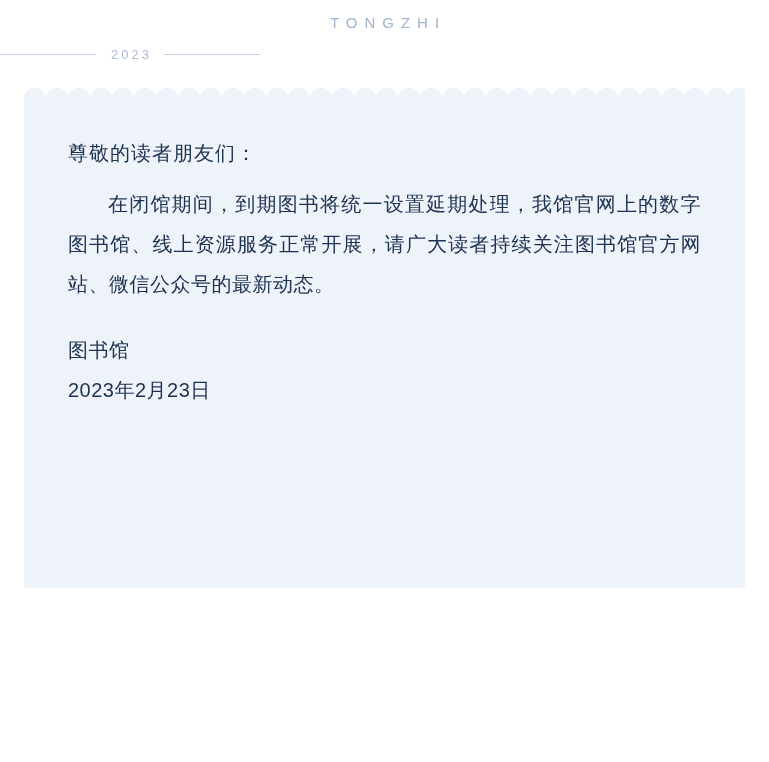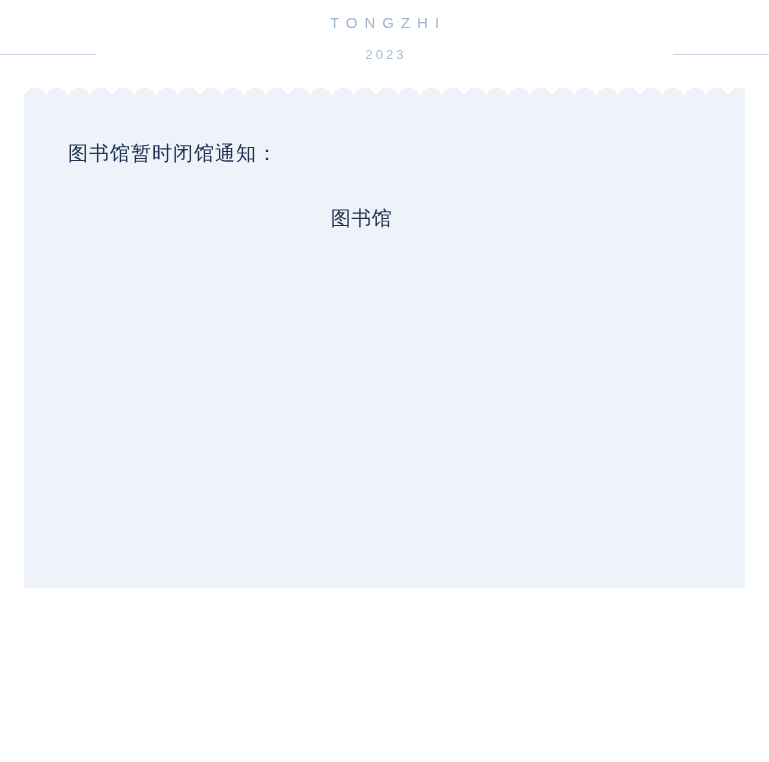--- a/index.html
+++ b/index.html
@@ -44,21 +44,21 @@
     font-weight: bold;
     color: #1f63c4;
     letter-spacing: 3px;
     line-height: 1.15;
     white-space: nowrap;
   }
 
   .year-row {
     display: flex;
     align-items: center;
-    justify-content: space-between;
+    justify-content: flex-start;
     gap: 12px;
     margin-top: 16px;
   }
   .year-row .rule {
     width: 96px;
     height: 1px;
     background: #c6d4e6;
   }
   .year-text {
     font-size: 13px;
@@ -120,21 +120,21 @@
     line-height: 2.0;
     color: #1d3150;
     text-indent: 2em;
     letter-spacing: 0.5px;
     text-align: justify;
     margin-bottom: 14px;
   }
 
   .signature {
     margin-top: 26px;
-    text-align: center;
+    text-align: left;
     font-size: 20px;
     line-height: 2.0;
     color: #1d3150;
     letter-spacing: 0.5px;
     padding-right: 46px;
   }
   .signature .sig-line { display: block; }
 </style>
 </head>
 <body>
@@ -148,20 +148,22 @@
       <span class="year-text">2023</span>
       <span class="rule"></span>
     </div>
   </div>
 
   <div class="card-wrap">
     <div class="card"></div>
     <div class="scallop"></div>
 
     <div class="card-body">
-      <div class="salutation">图书馆暂时闭馆通知：</div>
+      <div class="salutation">尊敬的读者朋友们：</div>
+      <div class="para">在闭馆期间，到期图书将统一设置延期处理，我馆官网上的数字图书馆、线上资源服务正常开展，请广大读者持续关注图书馆官方网站、微信公众号的最新动态。</div>
       <div class="signature">
         <span class="sig-line">图书馆</span>
+        <span class="sig-line">2023年2月23日</span>
       </div>
     </div>
   </div>
 
 </div>
 
 </body></html>

